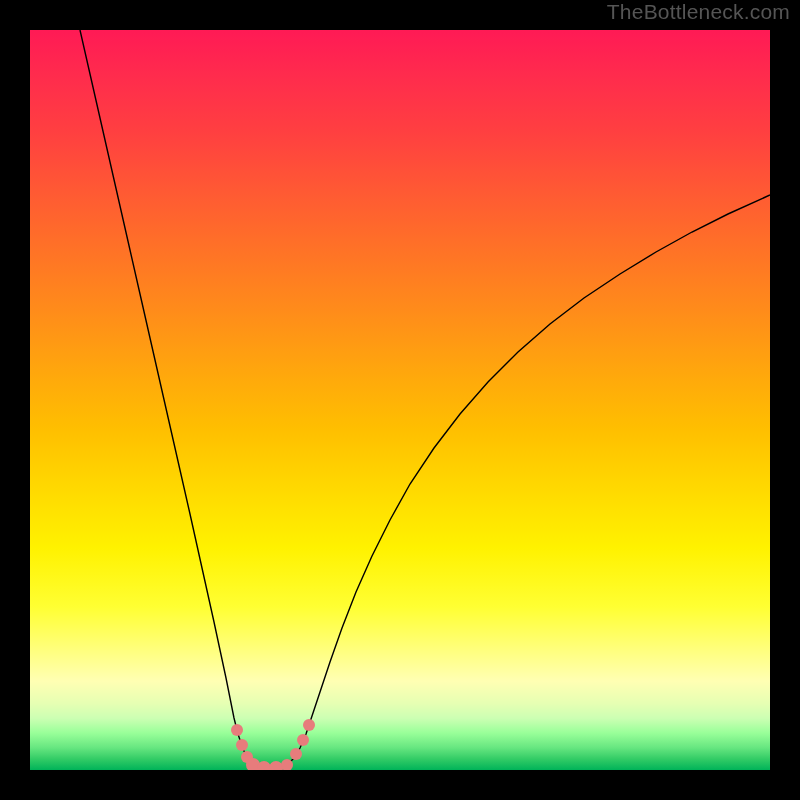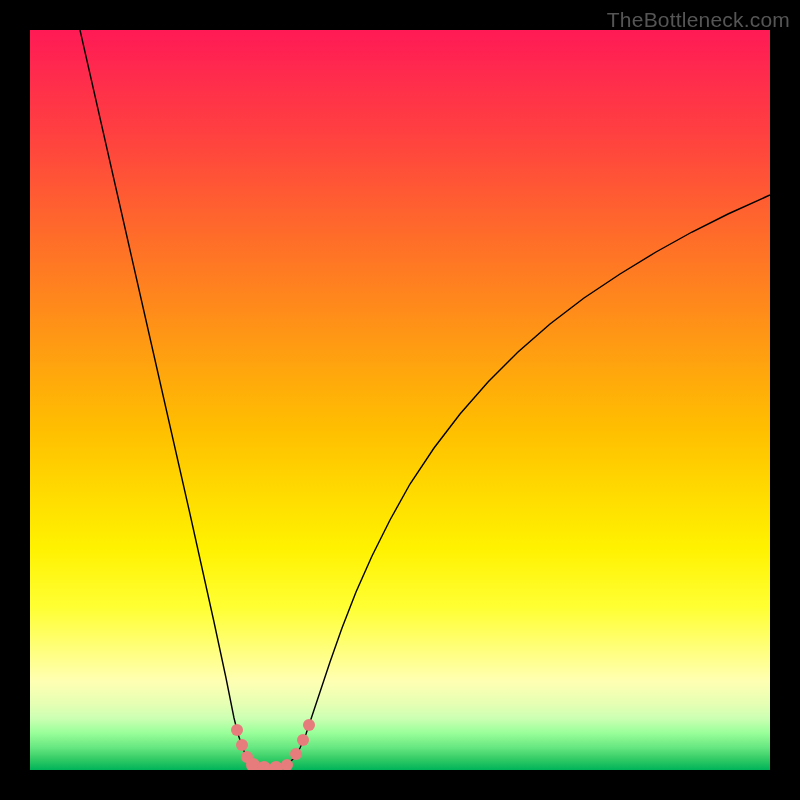--- a/index.html
+++ b/index.html
@@ -6,21 +6,21 @@
   body {
     width: 800px;
     height: 800px;
     background: #000;
     position: relative;
     font-family: Arial, Helvetica, sans-serif;
     overflow: hidden;
   }
   .watermark {
     position: absolute;
-    top: 8px;
+    top: 0;
     right: 10px;
     color: #555;
     font-size: 21px;
     font-weight: 500;
     z-index: 10;
     letter-spacing: 0.2px;
   }
   .plot-area {
     position: absolute;
     left: 30px;

